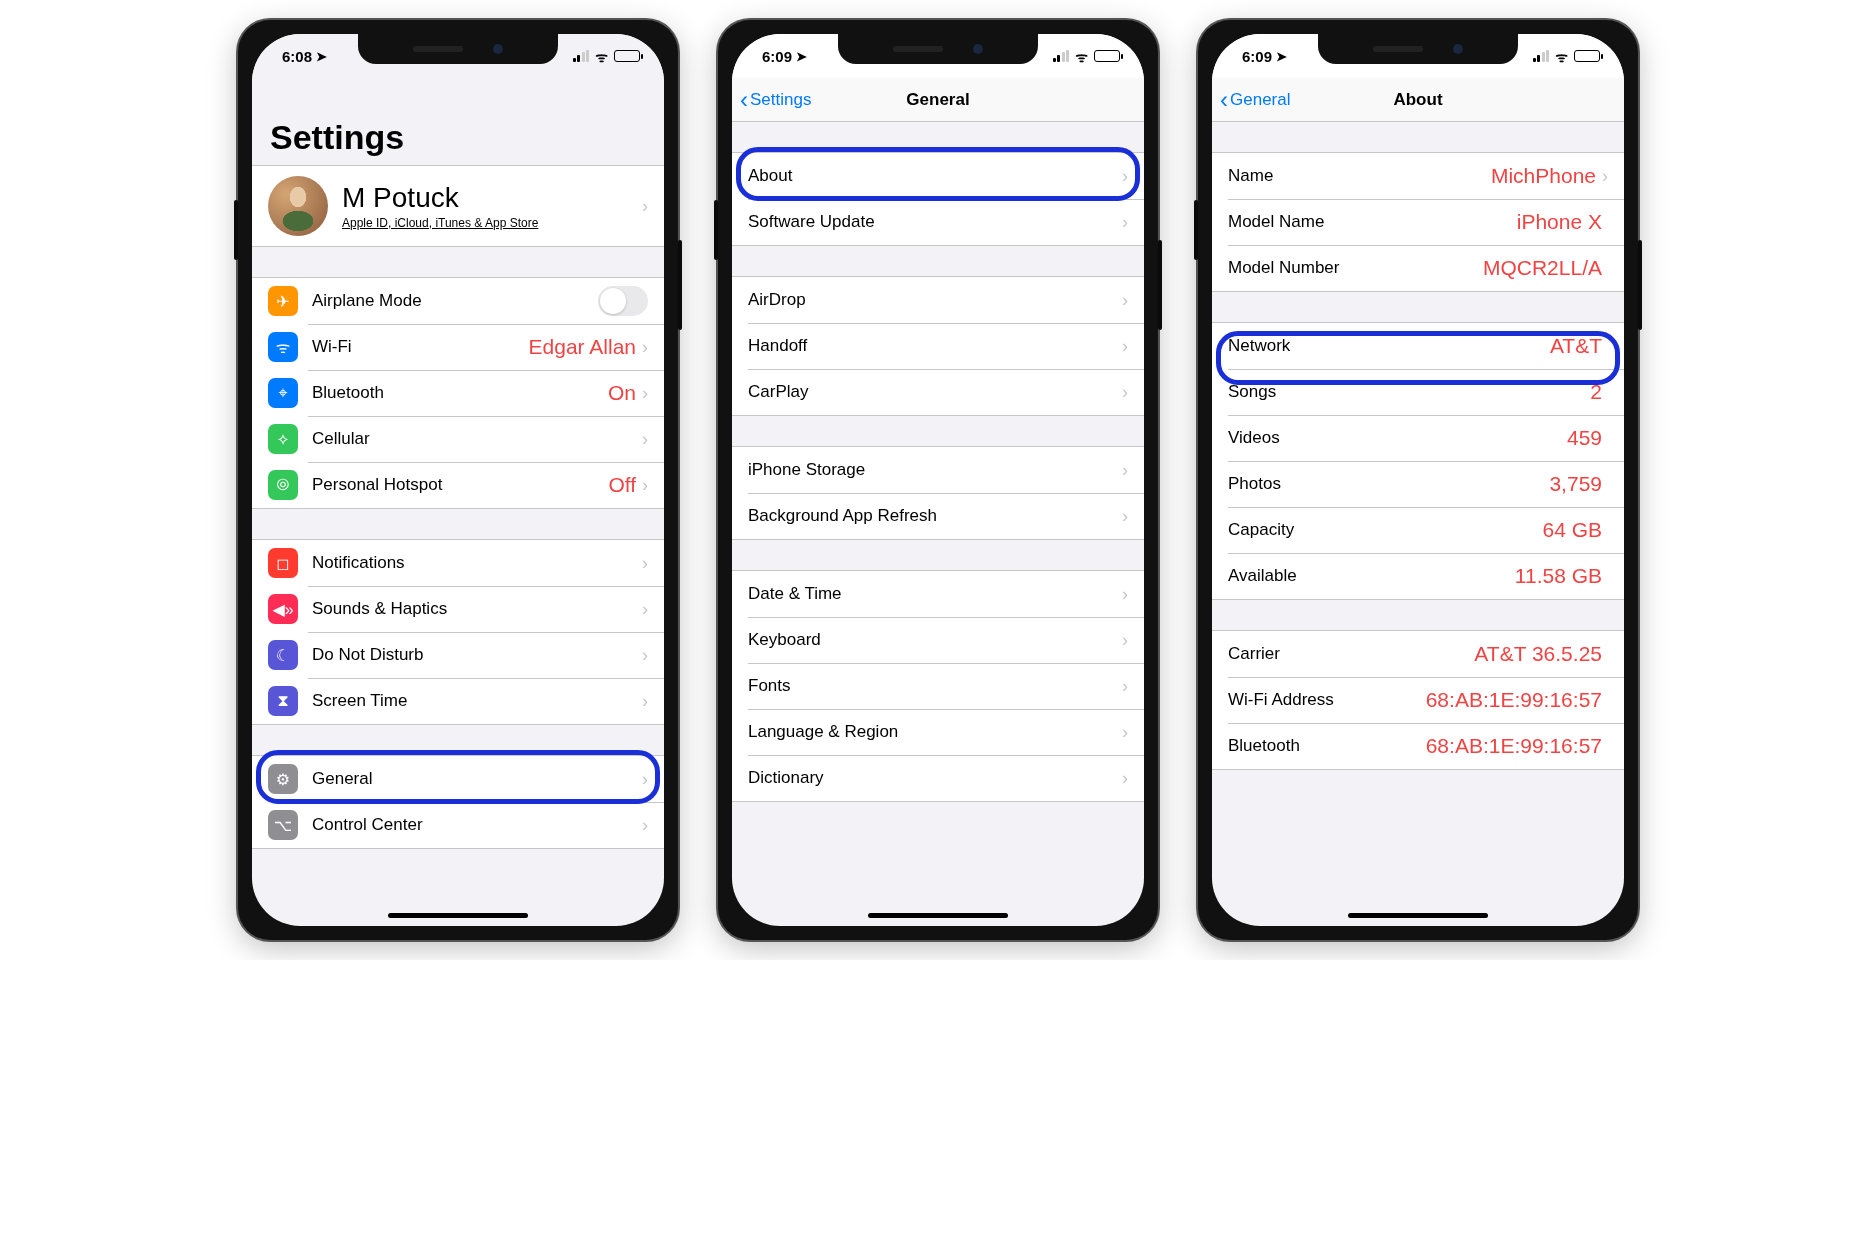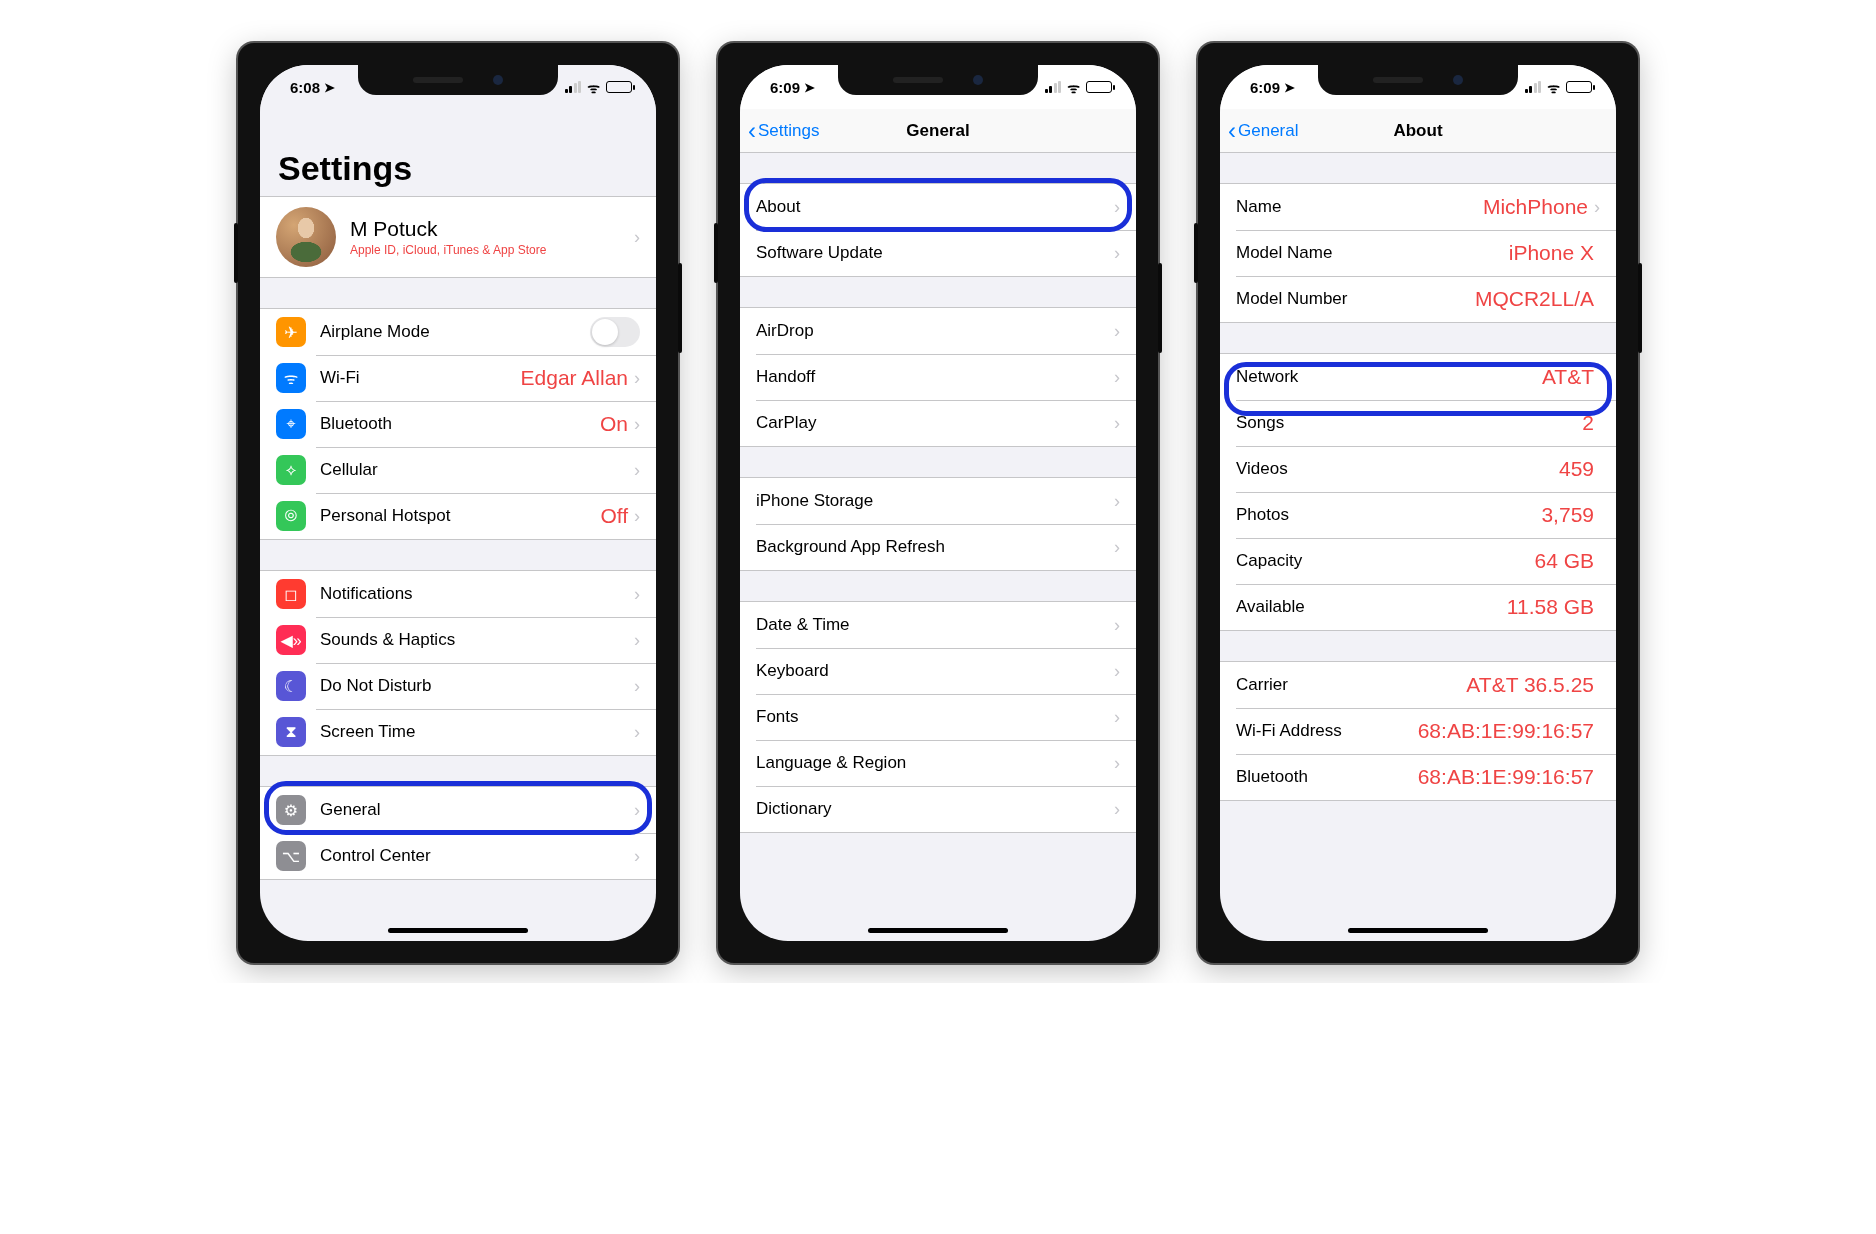--- a/index.html
+++ b/index.html
@@ -9,25 +9,24 @@
     display: flex;
     gap: 40px;
     justify-content: center;
     align-items: flex-start;
     padding: 20px;
   }
   .phone {
     width: 440px;
     height: 920px;
     background: #111;
-    border-radius: 16px;
-    padding: 22px;
+    border-radius: 32px;
+    padding: 14px;
     box-shadow: 0 0 0 2px #555, 0 8px 30px rgba(0,0,0,.25);
     position: relative;
-    margin-top: 23px;
   }
   .phone::before, .phone::after {
     content:"";
     position:absolute;
     background:#0a0a0a;
     border-radius:3px;
   }
   .phone::before { left:-4px; top:180px; width:4px; height:60px; }
   .phone::after { right:-4px; top:220px; width:4px; height:90px; }
   .screen {
@@ -135,22 +134,22 @@
     background: radial-gradient(circle at 30% 30%, #d4a574, #8b5a3c);
     margin-right:14px; flex-shrink:0;
     position:relative; overflow:hidden;
   }
   .profile-row .avatar::after{
     content:"";position:absolute;inset:0;
     background: radial-gradient(ellipse 20px 25px at 50% 35%, #e8c9a8 40%, transparent 42%),
                 radial-gradient(ellipse 30px 20px at 50% 75%, #4a6b3a 50%, transparent 52%);
   }
   .profile-row .texts { flex:1; }
-  .profile-row .name { font-size:21px; }
-  .profile-row .sub { font-size:12px; color:#ef4444; margin-top:2px;}
+  .profile-row .name { font-size:28px; }
+  .profile-row .sub { font-size:12px; color:#000000; margin-top:2px;text-decoration:underline;}
   
   .highlight-ring {
     position:absolute; border:5px solid #1a2fd8; border-radius:22px;
     pointer-events:none; z-index:20;
   }
   
   .home-ind {
     position:absolute; bottom:8px; left:50%; transform:translateX(-50%);
     width:140px; height:5px; background:#000; border-radius:3px;
   }

